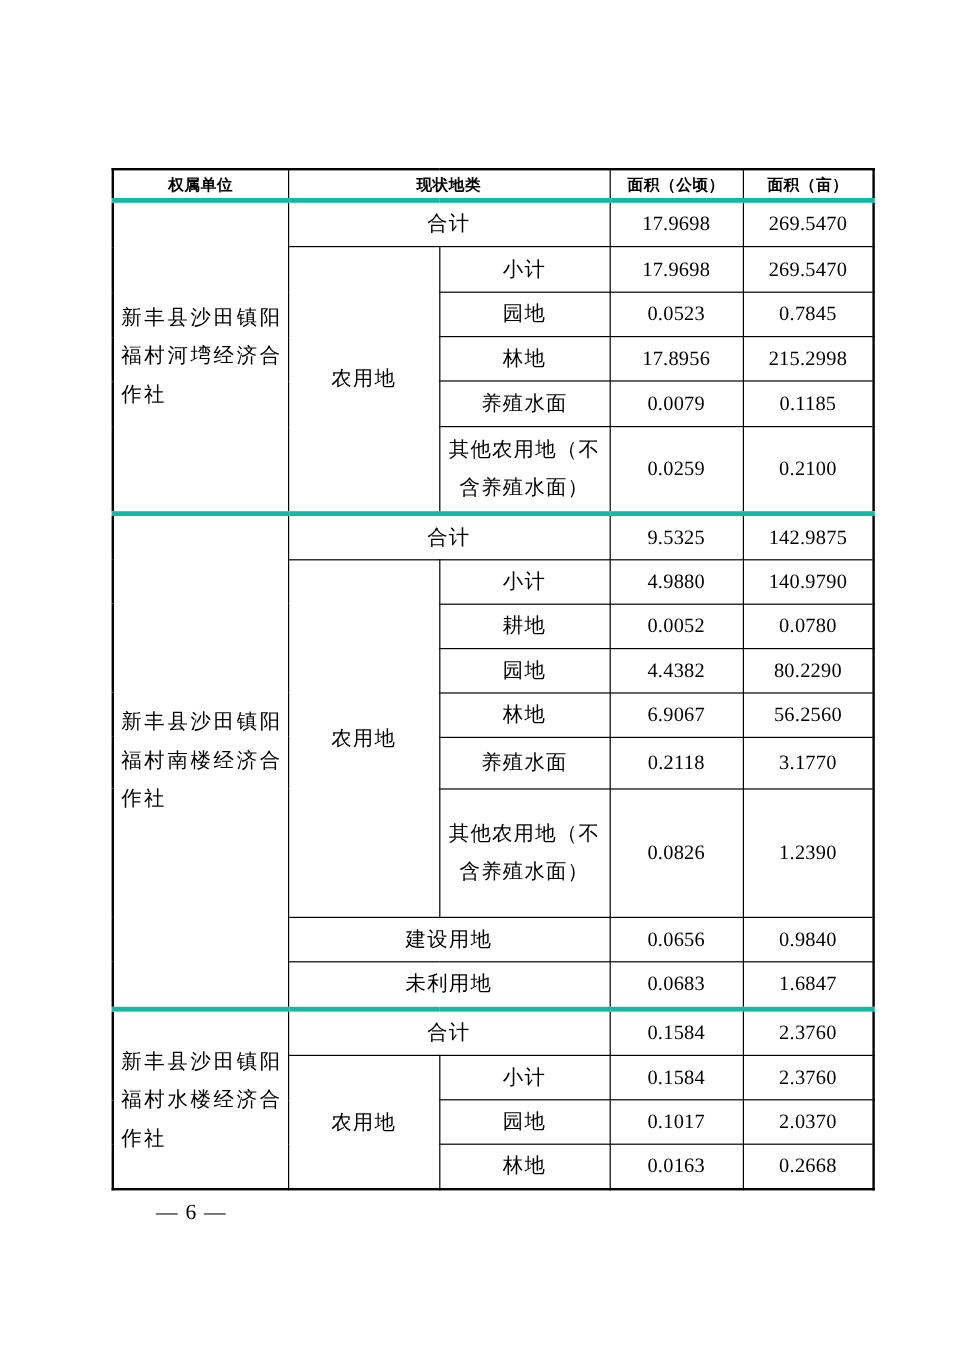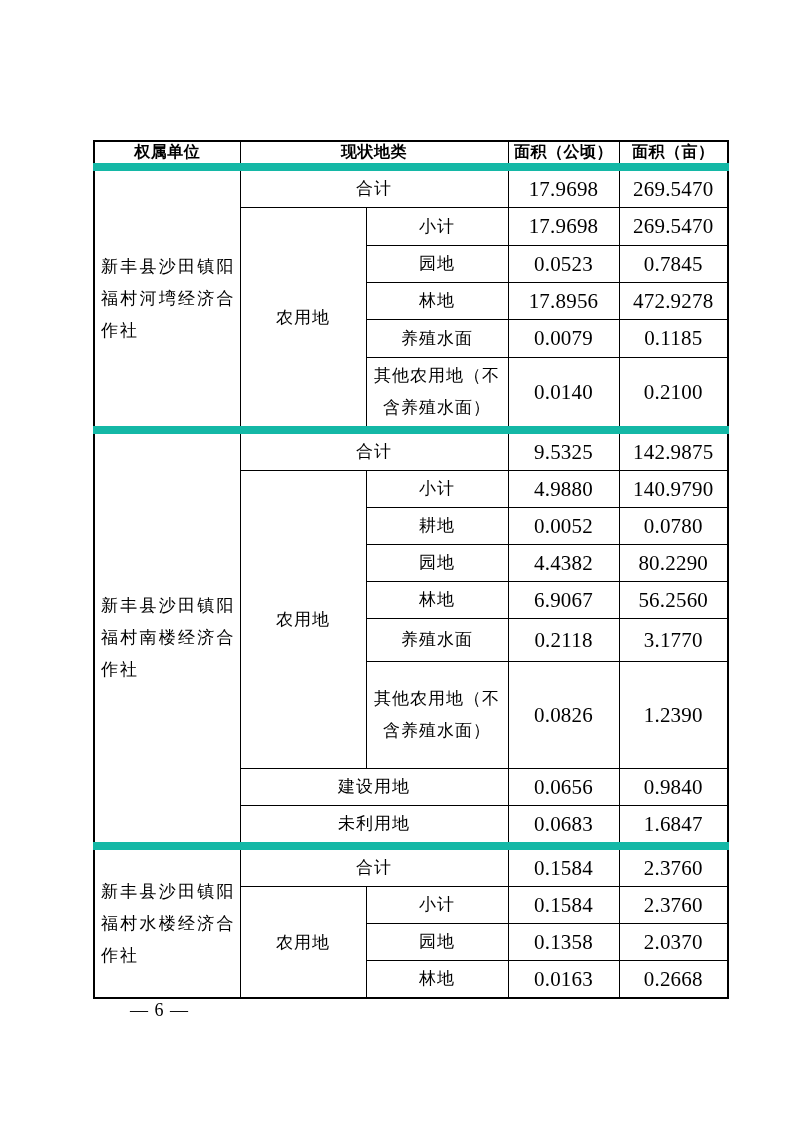--- a/index.html
+++ b/index.html
@@ -17,41 +17,41 @@
     border: 2px solid #000;
   }
   td, th {
     border: 1px solid #000;
     vertical-align: middle; text-align: center;
     font-size: 17px; font-weight: normal;
     padding: 0; overflow: hidden;
   }
   tr.hdr th {
     font-family: "Liberation Sans", "DejaVu Sans", sans-serif;
-    font-weight: bold; font-size: 16px; letter-spacing: 0.5px;
+    font-weight: bold; font-size: 13px; letter-spacing: 0.5px;
     border-bottom: 2px solid #000;
     height: 26px;
   }
-  tr.gs td { border-top: 8px solid #14b8a6; }
+  tr.gs td { border-top: 4px solid #14b8a6; }
 
   td.unit {
     text-align: justify;
     padding: 0 4px 0 6px;
     letter-spacing: 2px;
     line-height: 32px;
     font-size: 17px;
   }
   td.cat { letter-spacing: 1px; }
   td.lbl {
     letter-spacing: 1px;
     padding: 2px 6px;
     line-height: 32px;
   }
   td.num {
-    font-size: 21px;
+    font-size: 17px;
     letter-spacing: 0.2px;
   }
 
   .pagenum {
     position: absolute; left: 130px; top: 1000px;
     font-size: 18px; letter-spacing: 1px;
     font-family: "Liberation Serif", "DejaVu Serif", serif;
   }
 </style>
 </head>
@@ -89,30 +89,30 @@
       <td class="num">269.5470</td>
     </tr>
     <tr style="height:35px">
       <td class="lbl">园地</td>
       <td class="num">0.0523</td>
       <td class="num">0.7845</td>
     </tr>
     <tr style="height:34px">
       <td class="lbl">林地</td>
       <td class="num">17.8956</td>
-      <td class="num">472.9278</td>
+      <td class="num">215.2998</td>
     </tr>
     <tr style="height:38px">
       <td class="lbl">养殖水面</td>
       <td class="num">0.0079</td>
       <td class="num">0.1185</td>
     </tr>
     <tr style="height:72px">
       <td class="lbl">其他农用地（不含养殖水面）</td>
-      <td class="num">0.0140</td>
+      <td class="num">0.0259</td>
       <td class="num">0.2100</td>
     </tr>
 
     <tr class="gs" style="height:34px">
       <td class="unit" rowspan="9">新丰县沙田镇阳福村南楼经济合作社</td>
       <td class="lbl" colspan="2">合计</td>
       <td class="num">9.5325</td>
       <td class="num">142.9875</td>
     </tr>
     <tr style="height:36px">
@@ -164,21 +164,21 @@
       <td class="num">2.3760</td>
     </tr>
     <tr style="height:37px">
       <td class="cat" rowspan="3">农用地</td>
       <td class="lbl">小计</td>
       <td class="num">0.1584</td>
       <td class="num">2.3760</td>
     </tr>
     <tr style="height:37px">
       <td class="lbl">园地</td>
-      <td class="num">0.1358</td>
+      <td class="num">0.1017</td>
       <td class="num">2.0370</td>
     </tr>
     <tr style="height:37px">
       <td class="lbl">林地</td>
       <td class="num">0.0163</td>
       <td class="num">0.2668</td>
     </tr>
   </tbody>
     </table>
 

